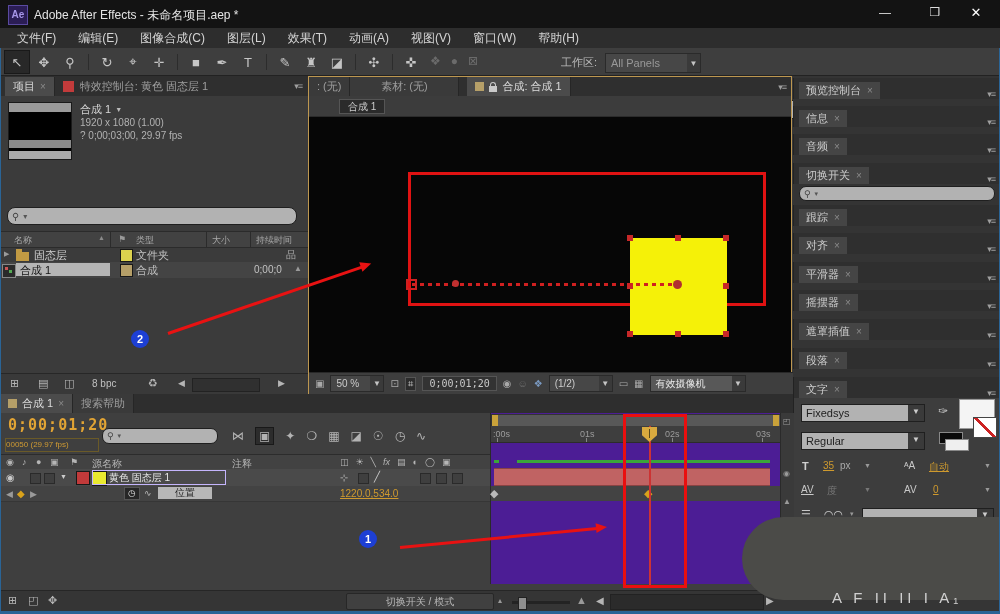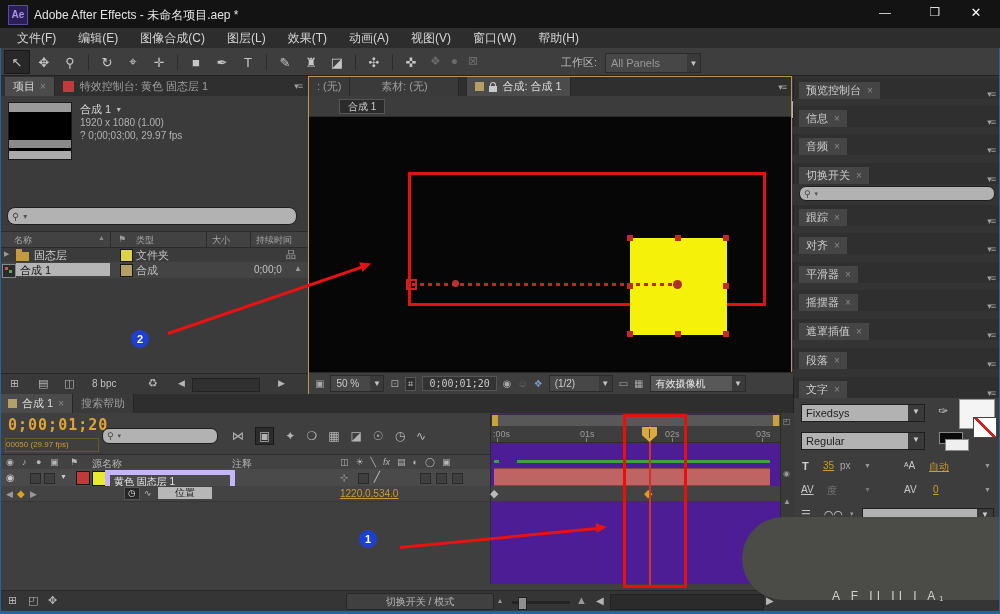--- a/index.html
+++ b/index.html
@@ -413,21 +413,21 @@
     </div>
   </div>
 
   <div class="abs" style="left:0;top:75px;width:490px;height:17px;background:#4a4a4a;border-bottom:1px solid #383838;font-size:10px">
     <span class="abs icon-eye" style="left:6px;top:3px;color:#c9c9c9">◉</span>
     <span class="abs" style="left:30px;top:4px;width:9px;height:9px;background:#3f3f3f;border:1px solid #2a2a2a"></span>
     <span class="abs" style="left:44px;top:4px;width:9px;height:9px;background:#3f3f3f;border:1px solid #2a2a2a"></span>
     <span class="abs icon-collapse" style="left:60px;top:4px;font-size:7px;color:#ccc">▼</span>
     <span class="abs chip" style="left:76px;top:2px;width:12px;height:12px;background:#c13a3a"></span>
     <span class="abs chip" style="left:92px;top:2px;width:13px;height:13px;background:#e9e930"></span>
-    <span class="abs" style="left:105px;top:1px;width:116px;height:13px;border:5px solid #c4b5fd;color:#e9e9e9;padding-left:4px;line-height:13px">黄色 固态层 1</span>
+    <span class="abs" style="left:92px;top:1px;width:116px;height:13px;border:1px solid #c4b5fd;color:#e9e9e9;padding-left:16px;line-height:13px">黄色 固态层 1</span>
     <span class="abs icon-pin" style="left:340px;top:3px;color:#bbb">⊹</span>
     <span class="abs" style="left:358px;top:4px;width:9px;height:9px;background:#3f3f3f;border:1px solid #2a2a2a"></span>
     <span class="abs icon-modeslash" style="left:374px;top:2px;color:#ccc">╱</span>
     <span class="abs" style="left:420px;top:4px;width:9px;height:9px;background:#3f3f3f;border:1px solid #2a2a2a"></span>
     <span class="abs" style="left:436px;top:4px;width:9px;height:9px;background:#3f3f3f;border:1px solid #2a2a2a"></span>
     <span class="abs" style="left:452px;top:4px;width:9px;height:9px;background:#3f3f3f;border:1px solid #2a2a2a"></span>
   </div>
 
   <div class="abs" style="left:0;top:92px;width:490px;height:15px;background:#434343;border-bottom:1px solid #363636;font-size:9px">
     <span class="abs icon-left" style="left:6px;top:3px;color:#9a9a9a">◀</span>
@@ -483,21 +483,21 @@
   <span class="abs" style="left:512px;top:10px;width:58px;height:3px;background:#232323">
     <span style="position:absolute;left:6px;top:-4px;width:7px;height:11px;background:#8f8f8f;border:1px solid #222"></span>
   </span>
   <span class="abs icon-zoomin" style="left:576px;top:3px;font-size:11px;color:#999">▲</span>
   <span class="abs icon-left" style="left:596px;top:4px;font-size:10px">◀</span>
   <span class="abs" style="left:610px;top:3px;width:152px;height:14px;background:#2b2b2b;border:1px solid #222"></span>
   <span class="abs icon-right" style="left:766px;top:4px;font-size:10px">▶</span>
 </div>
 
 <div class="abs" style="left:742px;top:517px;width:258px;height:83px;background:#4b4b48;border-radius:42px 0 0 42px;z-index:44"></div>
-<div class="abs" style="left:832px;top:589px;z-index:46;color:#d0d0d0;font-size:12px;letter-spacing:4px">A  F  II  II  I  A₁</div>
+<div class="abs" style="left:832px;top:589px;z-index:46;color:#d0d0d0;font-size:15px;letter-spacing:4px">A  F  II  II  I  A₁</div>
 
 <div class="ann-line" style="left:168px;top:332px;width:205px;transform:rotate(-18.9deg)"></div>
 <div class="badge" style="left:131px;top:330px">
     <span>2</span>
   </div>
 <div class="ann-line" style="left:400px;top:546px;width:198px;transform:rotate(-5.5deg)"></div>
 <div class="badge" style="left:359px;top:530px">
     <span>1</span>
   </div>
 

